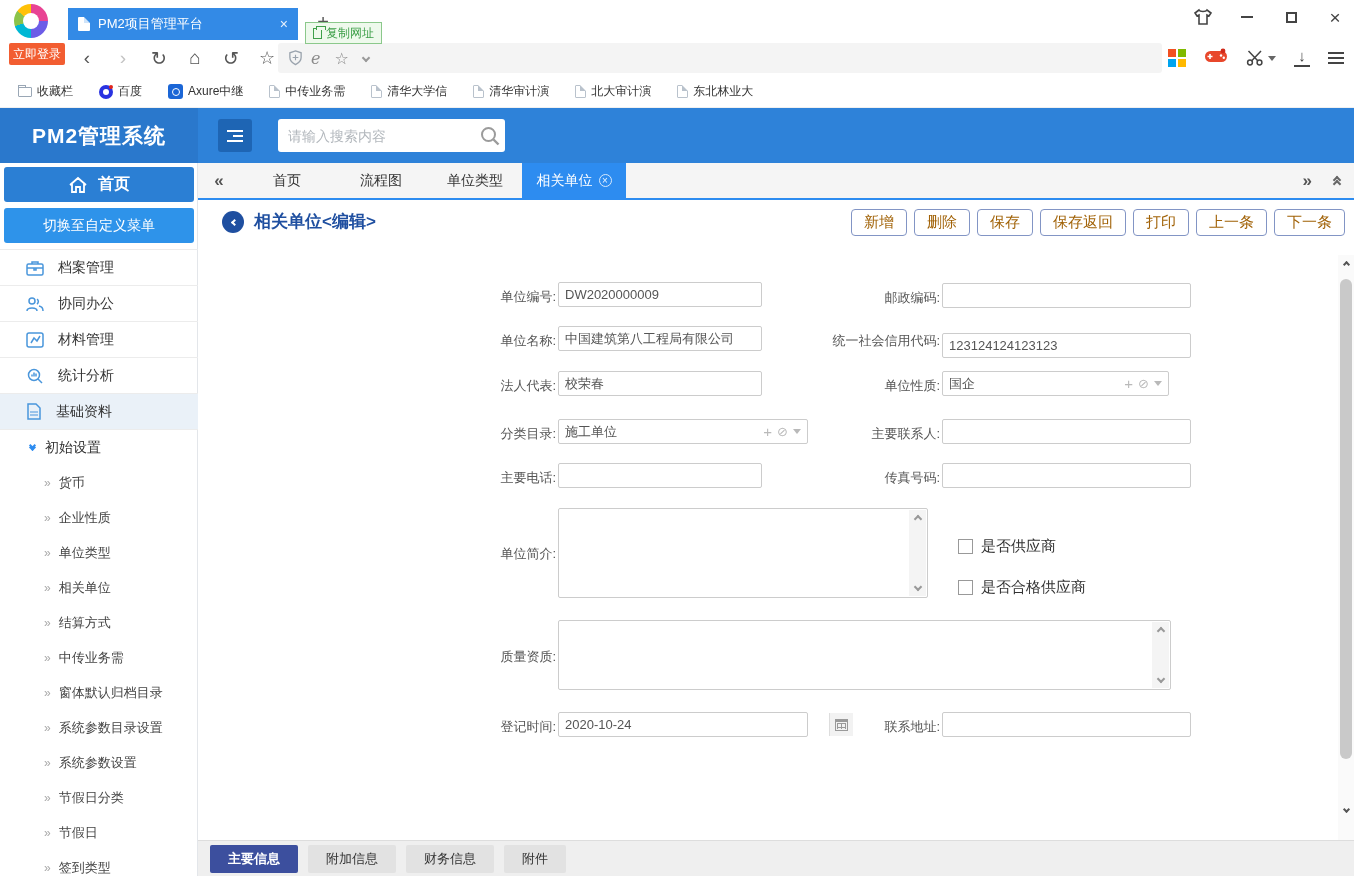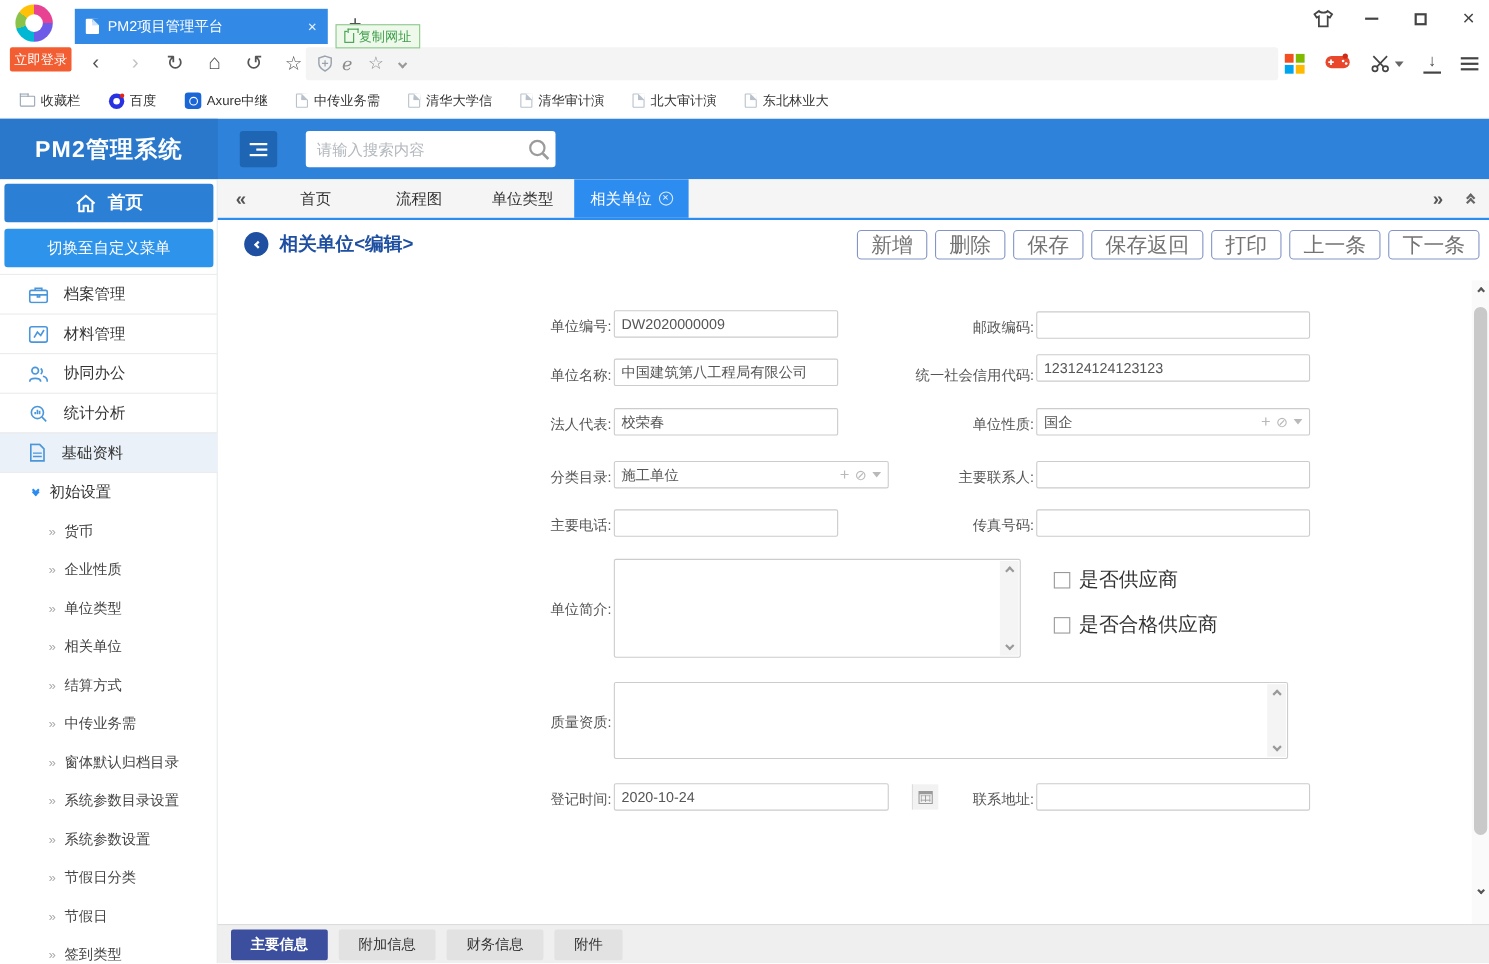--- a/index.html
+++ b/index.html
@@ -122,40 +122,40 @@
   .updbl .chev { border-color:#666; margin-bottom:-2px; }
 
   
   .content { position:absolute; top:200px; left:198px; width:1156px; height:640px; background:#fff; }
   .crumbrow { position:absolute; top:8px; left:0; width:100%; height:40px; }
   .backcirc { position:absolute; left:24px; top:3px; width:22px; height:22px; border-radius:50%; background:#1f4fa0; color:#fff;
               display:flex; align-items:center; justify-content:center; }
   .backcirc .chev { border-color:#fff; width:5px; height:5px; transform:rotate(135deg); margin-left:2px; }
   .ptitle { position:absolute; left:56px; top:2px; font-size:17px; font-weight:bold; color:#1f4fa0; }
   .actions { position:absolute; right:9px; top:1px; display:flex; gap:7px; }
-  .abtn { height:27px; padding:0 12px; background:#fff; border:1px solid #8295c5; border-radius:4px; color:#737373; font-size:19px;
+  .abtn { height:27px; padding:0 12px; background:#fff; border:1px solid #8295c5; border-radius:4px; color:#a16207; font-size:15px;
           display:flex; align-items:center; white-space:nowrap; }
 
   .flabel { position:absolute; font-size:13px; color:#555; text-align:right; width:130px; }
   .flabel.c1 { left:228px; }
   .flabel.c2 { left:600px; width:142px;text-align:right; }
   .finput { position:absolute; height:25px; border:1px solid #ccc; border-radius:2px; font-size:13px; color:#555; padding:0 6px;
             font-family:inherit; outline:none; background:#fff; }
   .finput.c1 { left:360px; width:204px; }
   .finput.c2 { left:744px; width:249px; }
   .fselect { position:absolute; height:25px; border:1px solid #ccc; border-radius:2px; background:#fff; display:flex; align-items:center;
              font-size:13px; color:#555; padding:0 6px; }
   .fselect .val { flex:1; }
   .selicons { display:flex; align-items:center; gap:5px; color:#b9b9b9; font-size:13px; }
   .selicons .plus { font-size:15px; }
   .ftext { position:absolute; border:1px solid #ccc; border-radius:2px; background:#fff; }
   .ta-scroll { position:absolute; right:1px; top:1px; bottom:1px; width:17px; background:#f4f4f4; display:flex; flex-direction:column;
                justify-content:space-between; align-items:center; padding:6px 0; }
   .ta-scroll .chev { border-color:#999; }
-  .cbrow { position:absolute; display:flex; align-items:center; gap:8px; font-size:18px; color:#333; }
+  .cbrow { position:absolute; display:flex; align-items:center; gap:8px; font-size:15px; color:#333;margin-top:22px; }
   .cbox { width:15px; height:15px; border:1px solid #999; background:#fff; }
   .calbtn { position:absolute; right:1px; top:1px; bottom:1px; width:24px; background:#f2f2f2; border-left:1px solid #ddd;
             display:flex; align-items:center; justify-content:center; }
   .calico { width:13px; height:12px; border:1px solid #9a9a9a; border-top-width:3px; position:relative; }
   .calico::after { content:""; position:absolute; left:1px; top:1px; right:1px; bottom:1px;
                    background:linear-gradient(#9a9a9a 1px, transparent 1px), linear-gradient(90deg,#9a9a9a 1px, transparent 1px);
                    background-size:4px 4px; }
   .datewrap { position:absolute; left:360px; width:296px; height:25px; }
   .datewrap .finput { left:0; width:250px; position:absolute; }
 
@@ -345,31 +345,31 @@
     <div class="side-items">
       <div class="sitem">
         <svg width="18" height="16" viewBox="0 0 18 16">
             <rect x="1" y="4" width="16" height="11" rx="1.5" fill="none" stroke="#4a96db" stroke-width="1.5"></rect>
             <path d="M6 4 V2 h6 v2 M1 8 h16 M8 8 v2 h2 v-2" fill="none" stroke="#4a96db" stroke-width="1.5"></path>
           </svg>
         <span>档案管理</span>
       </div>
       <div class="sitem">
         <svg width="18" height="16" viewBox="0 0 18 16">
+            <circle cx="6" cy="5" r="3" fill="none" stroke="#4a96db" stroke-width="1.5"></circle>
+            <path d="M1 15 c0-4 10-4 10 0 M11 3 a3 3 0 0 1 0 5 M13 10 c3 0.5 4 2.5 4 5" fill="none" stroke="#4a96db" stroke-width="1.5"></path>
+          </svg>
+        <span>协同办公</span>
+      </div>
+      <div class="sitem">
+        <svg width="18" height="16" viewBox="0 0 18 16">
             <rect x="1" y="1" width="16" height="14" rx="2" fill="none" stroke="#4a96db" stroke-width="1.5"></rect>
             <path d="M5 11 L8 6 L11 9 L14 4" fill="none" stroke="#4a96db" stroke-width="1.5"></path>
           </svg>
         <span>材料管理</span>
-      </div>
-      <div class="sitem">
-        <svg width="18" height="16" viewBox="0 0 18 16">
-            <circle cx="6" cy="5" r="3" fill="none" stroke="#4a96db" stroke-width="1.5"></circle>
-            <path d="M1 15 c0-4 10-4 10 0 M11 3 a3 3 0 0 1 0 5 M13 10 c3 0.5 4 2.5 4 5" fill="none" stroke="#4a96db" stroke-width="1.5"></path>
-          </svg>
-        <span>协同办公</span>
       </div>
       <div class="sitem">
         <svg width="18" height="16" viewBox="0 0 18 16">
             <circle cx="8" cy="7" r="5.5" fill="none" stroke="#4a96db" stroke-width="1.5"></circle>
             <path d="M12 11 L16 15 M6 8.5 V6.5 M8 8.5 V4.5 M10 8.5 V5.5" stroke="#4a96db" stroke-width="1.5" fill="none"></path>
           </svg>
         <span>统计分析</span>
       </div>
       <div class="sitem active">
         <svg width="16" height="17" viewBox="0 0 16 17">
@@ -472,26 +472,26 @@
     </div>
 
     <span class="flabel c1" style="top:88px">单位编号:</span>
     <input class="finput c1" style="top: 82px;" value="DW2020000009">
     <span class="flabel c2" style="top:89px">邮政编码:</span>
     <input class="finput c2" style="top: 83px;" value="">
 
     <span class="flabel c1" style="top:132px">单位名称:</span>
     <input class="finput c1" style="top: 126px;" value="中国建筑第八工程局有限公司">
     <span class="flabel c2" style="top:132px">统一社会信用代码:</span>
-    <input class="finput c2" style="top: 122px;" value="123124124123123">
+    <input class="finput c2" style="top: 133px;" value="123124124123123">
 
     <span class="flabel c1" style="top:177px">法人代表:</span>
     <input class="finput c1" style="top: 171px;" value="校荣春">
     <span class="flabel c2" style="top:177px">单位性质:</span>
-    <div class="fselect" style="top:171px;left:744px;width:249px">
+    <div class="fselect" style="top:171px;left:744px;width:227px">
       <span class="val">国企</span>
       <span class="selicons">
         <span class="plus">+</span>
         <span>⊘</span>
         <span class="tri-down" style="border-top-color:#b9b9b9"></span>
       </span>
     </div>
 
     <span class="flabel c1" style="top:225px">分类目录:</span>
     <div class="fselect" style="top:219px;left:360px;width:250px">

